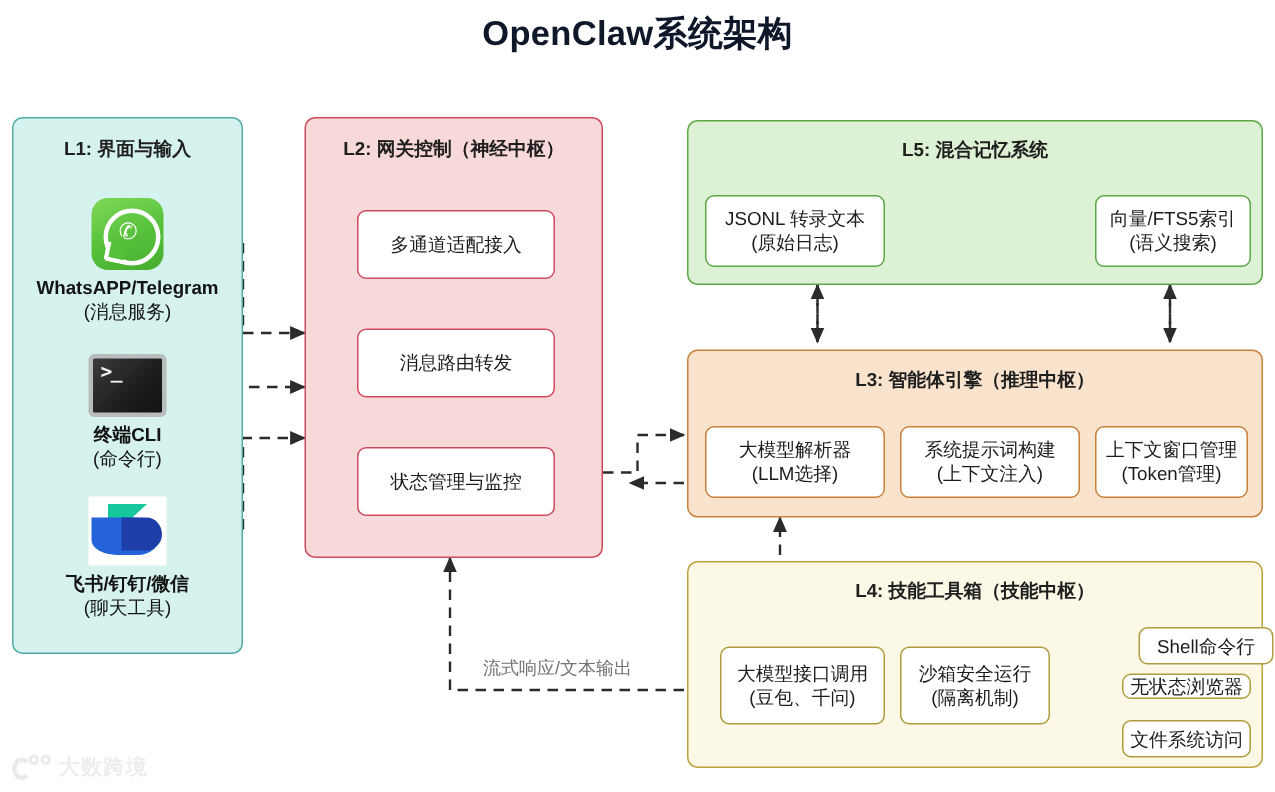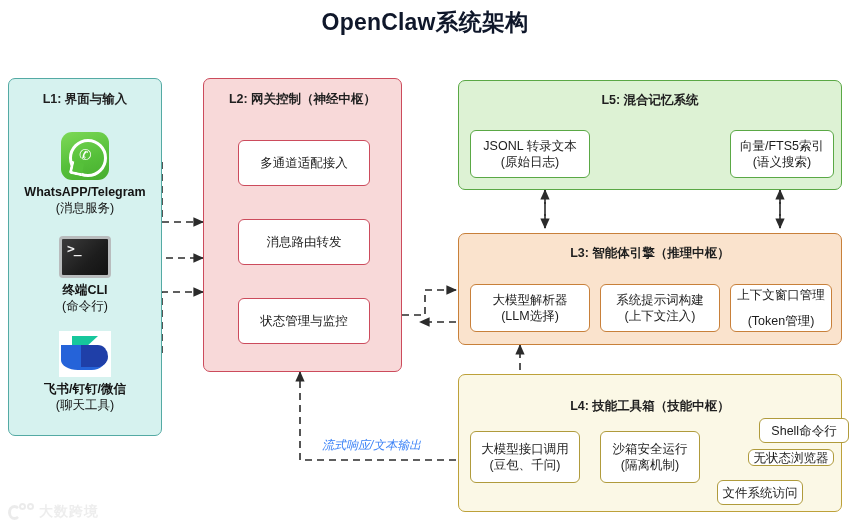--- a/index.html
+++ b/index.html
@@ -147,23 +147,22 @@
     width: 27px; height: 22px;
     background: #1f3fa8;
     border-radius: 0 55% 60% 0 / 0 75% 70% 0;
   }
 
   
   #wires { position: absolute; inset: 0; pointer-events: none; }
 
   .edge-label {
     position: absolute;
-    font-size: 12px; color: #3b82f6;
+    font-size: 12px; color: #737373;
     white-space: nowrap;
-    font-style: italic;
   }
 
   
   .watermark {
     position: absolute; left: 8px; bottom: 6px;
     display: flex; align-items: center; gap: 5px;
     opacity: 0.5;
   }
   .wm-mark {
     width: 26px; height: 20px; position: relative;
@@ -303,43 +302,43 @@
     <div class="panel-title" style="top:11px;">L3: 智能体引擎（推理中枢）</div>
   </div>
   <div class="node n-orange" style="left:470px; top:284px; width:120px; height:48px;text-align:right;">
     <span>大模型解析器</span>
     <span>(LLM选择)</span>
   </div>
   <div class="node n-orange" style="left:600px; top:284px; width:120px; height:48px;">
     <span>系统提示词构建</span>
     <span>(上下文注入)</span>
   </div>
-  <div class="node n-orange" style="left:730px; top:284px; width:102px; height:48px;justify-content:space-between;">
+  <div class="node n-orange" style="left:730px; top:284px; width:102px; height:48px;">
     <span>上下文窗口管理</span>
     <span>(Token管理)</span>
   </div>
 
   <div class="panel p-l4" style="left:458px; top:374px; width:384px; height:138px;">
-    <div class="panel-title" style="top:11px;margin-top:12px;">L4: 技能工具箱（技能中枢）</div>
-  </div>
-  <div class="node n-olive" style="left:470px; top:431px; width:110px; height:52px;">
+    <div class="panel-title" style="top:11px;">L4: 技能工具箱（技能中枢）</div>
+  </div>
+  <div class="node n-olive" style="left:480px; top:431px; width:110px; height:52px;">
     <span>大模型接口调用</span>
     <span>(豆包、千问)</span>
   </div>
   <div class="node n-olive" style="left:600px; top:431px; width:100px; height:52px;">
     <span>沙箱安全运行</span>
     <span>(隔离机制)</span>
   </div>
   <div class="node n-olive" style="left:748px; top:418px; width:90px; height:25px;margin-left:11px;">
     <span>Shell命令行</span>
   </div>
   <div class="node n-olive" style="left:748px; top:449px; width:86px; height:17px;">
     <span>无状态浏览器</span>
   </div>
-  <div class="node n-olive" style="left:717px; top:480px; width:86px; height:25px;">
+  <div class="node n-olive" style="left:748px; top:480px; width:86px; height:25px;">
     <span>文件系统访问</span>
   </div>
 
   <div class="edge-label" style="left:322px; top:437px;">流式响应/文本输出</div>
 
   <div class="watermark">
     <div class="wm-mark">
       <div class="c1"></div>
         <div class="d1"></div>
         <div class="d2"></div>

